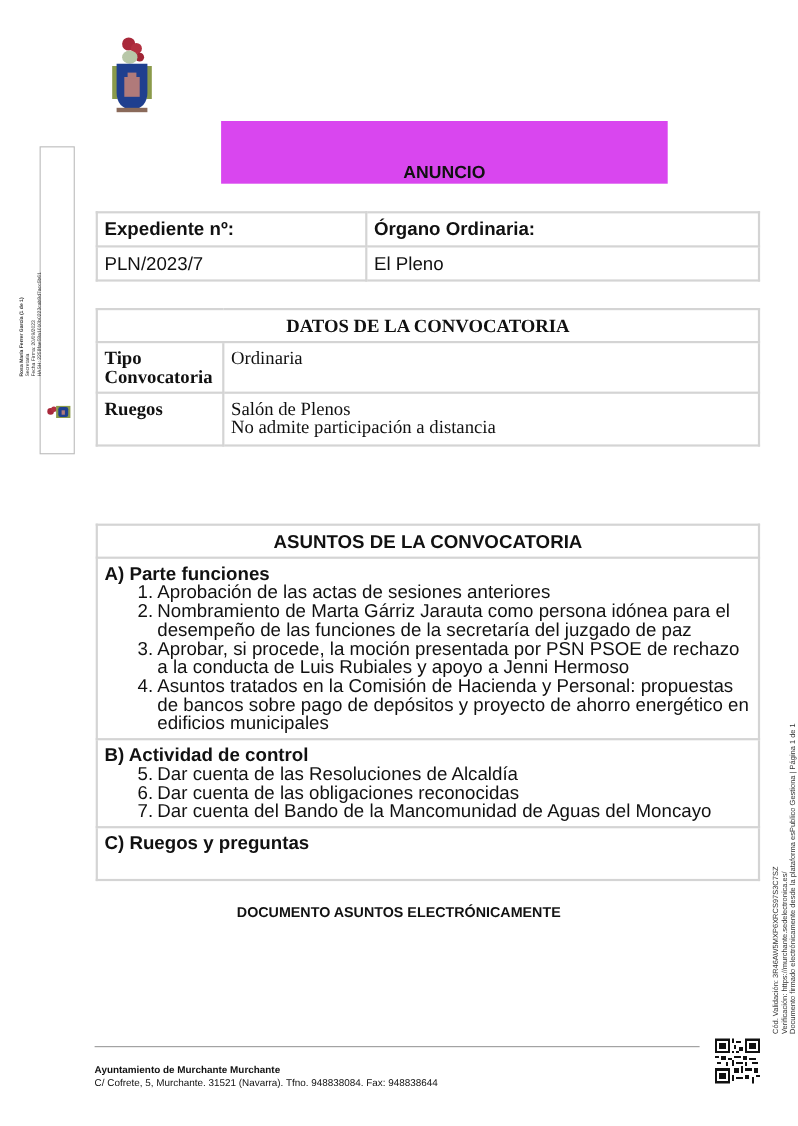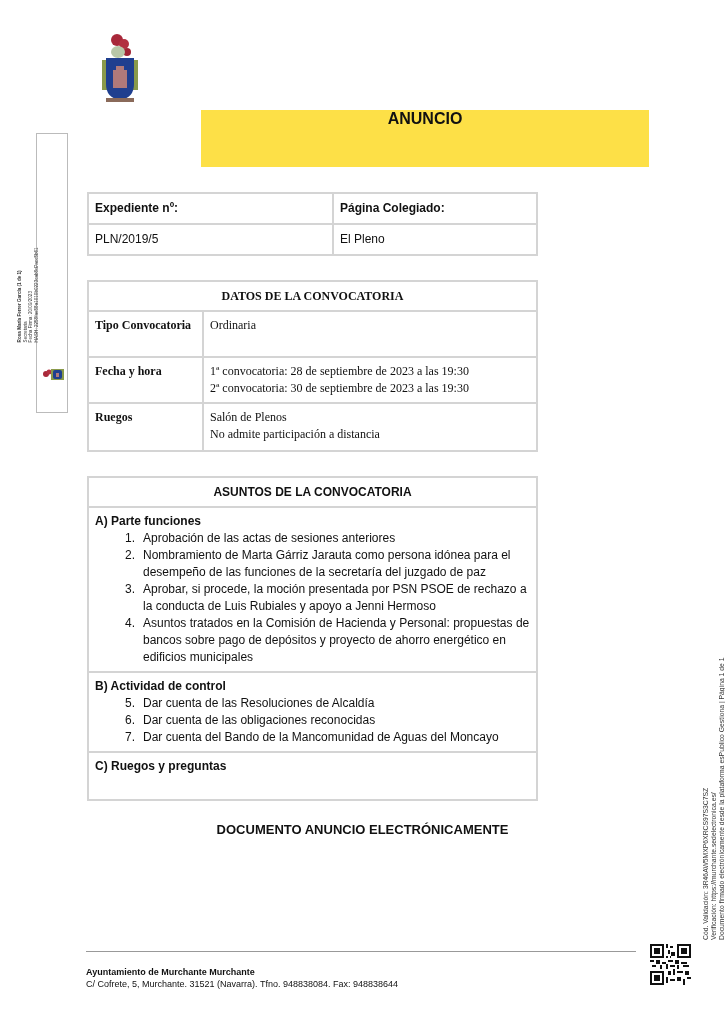--- a/index.html
+++ b/index.html
@@ -6,24 +6,24 @@
   html, body { width: 725px; height: 1024px; background: #ffffff; overflow: hidden; }
   body { position: relative; font-family: "Liberation Sans", sans-serif; color: #111; }
 
   .crest { position: absolute; left: 100px; top: 32px; width: 40px; height: 72px; }
 
   .sig-box { position: absolute; left: 36px; top: 133px; width: 32px; height: 280px; border: 1px solid #bbb; }
   .sig-text { position: absolute; left: 2px; bottom: 70px; width: 190px; transform-origin: left bottom; transform: rotate(-90deg) translateX(0); font-size: 4.6px; line-height: 5.6px; color: #333; white-space: nowrap; }
   .sig-text .name { font-weight: bold; }
   .sig-mini-crest { position: absolute; left: 4px; top: 232px; width: 24px; height: 16px; }
 
-  .title-box { position: absolute; left: 201px; top: 110px; width: 448px; height: 57px; background: #fde047; display: flex; align-items: flex-start; justify-content: center; }
+  .title-box { position: absolute; left: 201px; top: 110px; width: 406px; height: 57px; background: #d946ef; display: flex; align-items: flex-end; justify-content: center; }
   .title-box span { font-size: 16px; font-weight: bold; }
 
-  table { border-collapse: collapse; position: absolute; left: 87px; width: 451px; font-size: 12px; }
+  table { border-collapse: collapse; position: absolute; left: 87px; width: 604px; font-size: 17px; }
   td { border: 2px solid #d4d4d4; padding: 5px 6px; vertical-align: top; line-height: 17px; }
   .t1 { top: 192px; }
   .t1 td { height: 31px; vertical-align: middle; }
   .t1 .hdr { font-weight: bold; }
   .t2 { top: 280px; font-family: Liberation Serif, serif; }
   .t2 .head { text-align: center; font-weight: bold; height: 30px; vertical-align: middle; }
   .t2 .lab { font-weight: bold; width: 115px; }
   .t3 { top: 476px; border-radius: 10px; }
   .t3 .head { text-align: center; font-weight: bold; height: 30px; vertical-align: middle; }
   .sec-title { font-weight: bold; }
@@ -74,44 +74,37 @@
 </div>
 
 <div class="title-box">
   <span>ANUNCIO</span>
 </div>
 
 <table class="t1">
   <tbody>
       <tr>
     <td class="hdr" style="width:245px">Expediente nº:</td>
-    <td class="hdr">Página Colegiado:</td>
-  </tr>
-  <tr>
-    <td>PLN/2019/5</td>
+    <td class="hdr">Órgano Ordinaria:</td>
+  </tr>
+  <tr>
+    <td>PLN/2023/7</td>
     <td>El Pleno</td>
   </tr>
 </tbody>
   </table>
 
 <table class="t2">
   <tbody>
       <tr>
     <td class="head" colspan="2">DATOS DE LA CONVOCATORIA</td>
   </tr>
   <tr>
     <td class="lab" style="height:46px">Tipo Convocatoria</td>
     <td>Ordinaria</td>
-  </tr>
-  <tr>
-    <td class="lab" style="height:46px">Fecha y hora</td>
-    <td>
-      <div>1ª convocatoria: 28 de septiembre de 2023 a las 19:30</div>
-      <div>2ª convocatoria: 30 de septiembre de 2023 a las 19:30</div>
-    </td>
   </tr>
   <tr>
     <td class="lab" style="height:48px">Ruegos</td>
     <td>
       <div>Salón de Plenos</div>
       <div>No admite participación a distancia</div>
     </td>
   </tr>
 </tbody>
   </table>
@@ -143,21 +136,21 @@
     </td>
   </tr>
   <tr>
     <td class="sec-c">
       <div class="sec-title">C) Ruegos y preguntas</div>
     </td>
   </tr>
 </tbody>
   </table>
 
-<div class="signed">DOCUMENTO ANUNCIO ELECTRÓNICAMENTE</div>
+<div class="signed">DOCUMENTO ASUNTOS ELECTRÓNICAMENTE</div>
 
 <div class="footer-line"></div>
 <div class="footer">
   <div class="org">Ayuntamiento de Murchante Murchante</div>
   <div>C/ Cofrete, 5, Murchante. 31521 (Navarra). Tfno. 948838084. Fax: 948838644</div>
 </div>
 
 <div class="verif">
   <div>Cód. Validación: 3R46AW5MXP6XRCS97S3C7SZ</div>
   <div>Verificación: https://murchante.sedelectronica.es/</div>

